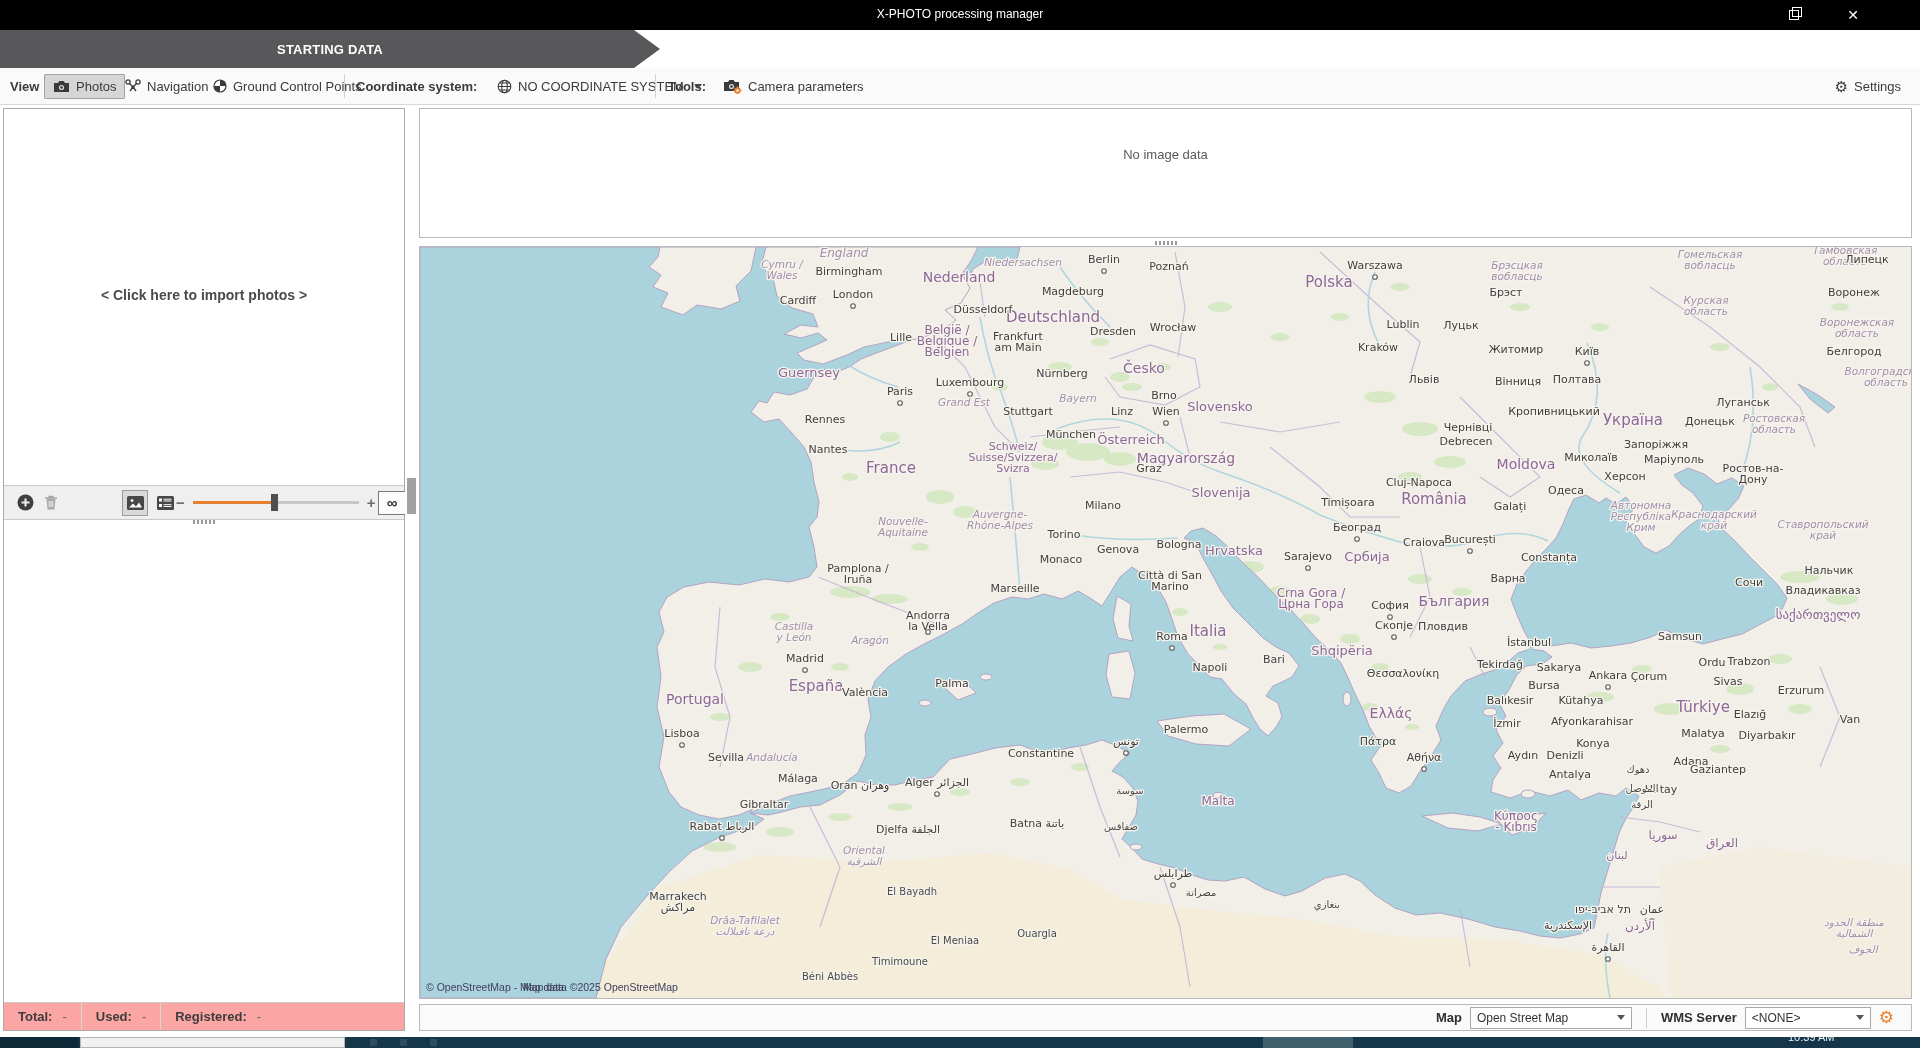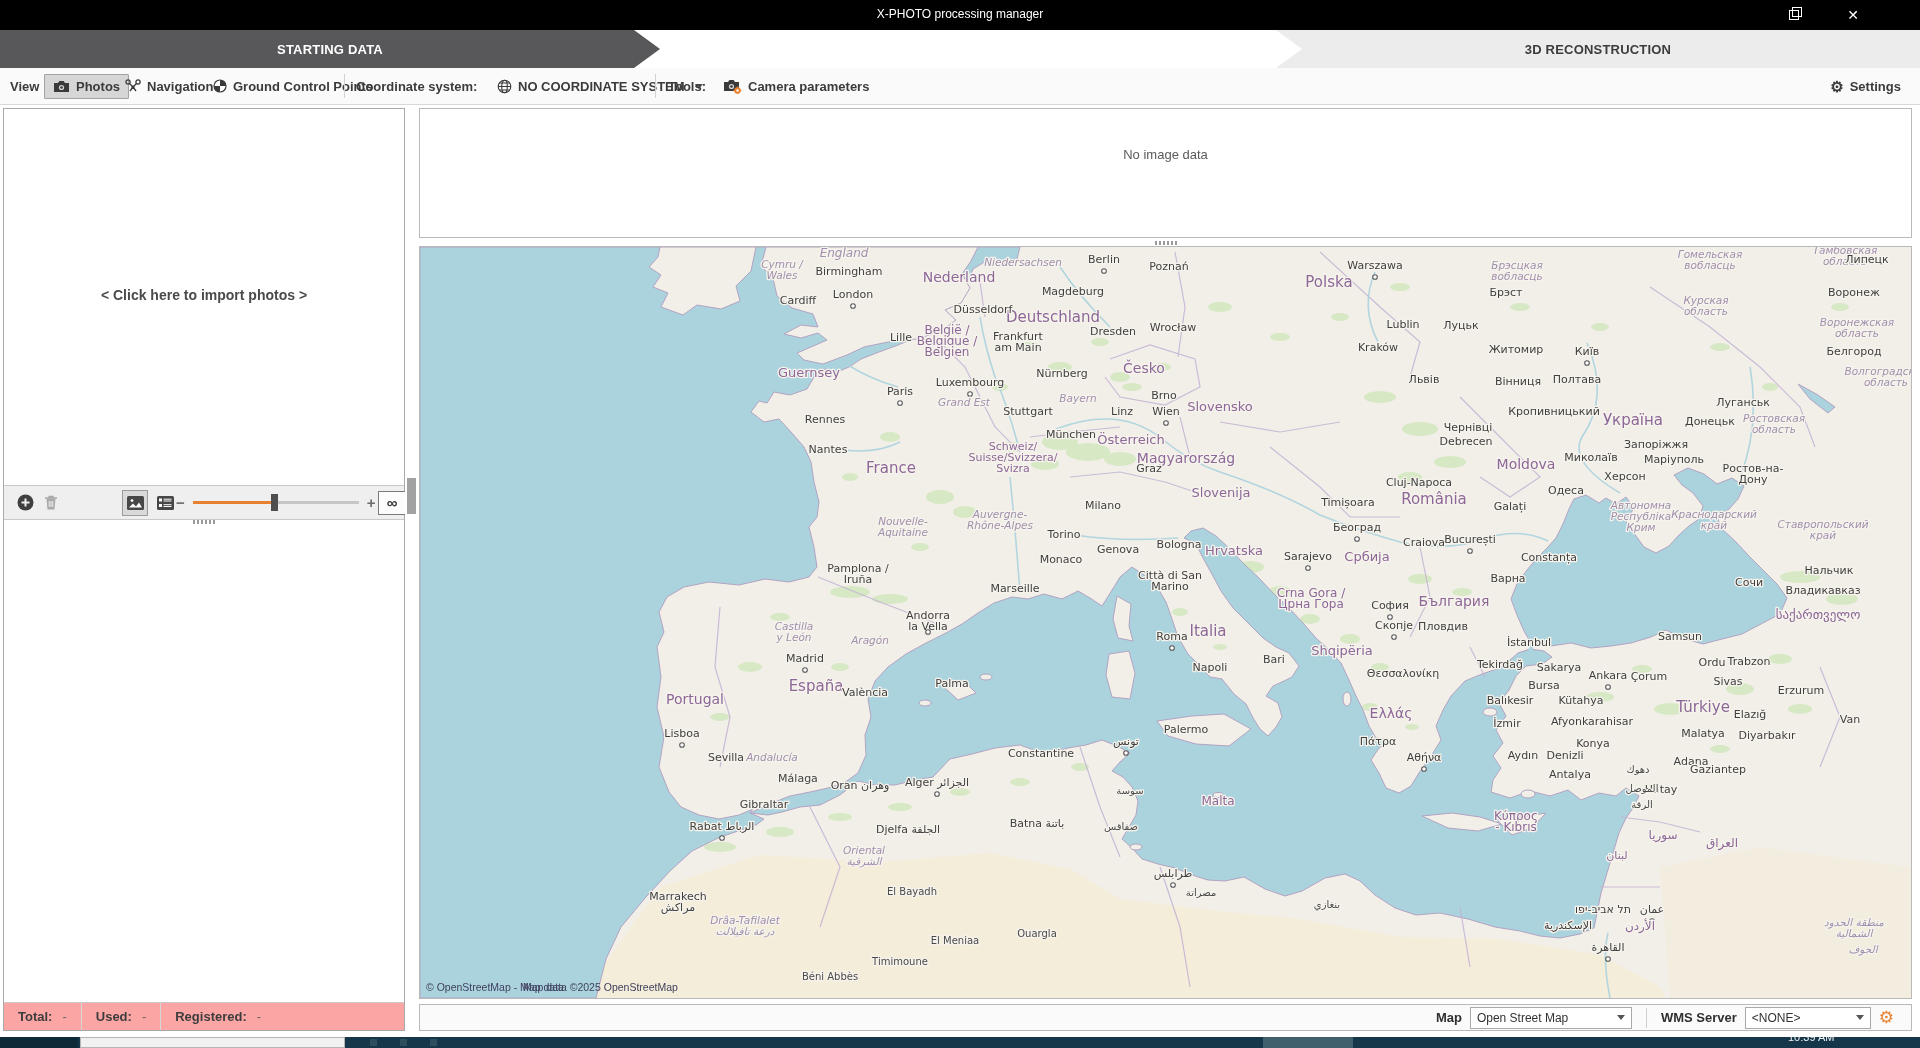--- a/index.html
+++ b/index.html
@@ -19,21 +19,21 @@
   .step1{left:0;width:660px;background:#58585a;
     clip-path:polygon(0 0,634px 0,660px 50%,634px 100%,0 100%);}
   .step2{left:638px;width:660px;background:#a7a9ab;
     clip-path:polygon(0 0,634px 0,660px 50%,634px 100%,0 100%,26px 50%);}
   .step3{left:1276px;width:644px;background:#ececed;color:#3c3c3e;
     clip-path:polygon(0 0,100% 0,100% 100%,0 100%,26px 50%);}
   
   #toolbar{position:absolute;left:0;top:68px;width:1920px;height:36px;background:#fafafa;border-bottom:1px solid #d8d8d8;font-size:13px;color:#3b3b3b;}
   .tb{position:absolute;top:0;height:36px;display:flex;align-items:center;gap:6px;white-space:nowrap;}
   .tb.bold{font-weight:bold;}
-  .tbtn{padding:4px 8px;border:1px solid transparent;border-radius:1px;display:flex;align-items:center;gap:6px;cursor:pointer;font-weight:bold;}
+  .tbtn{padding:4px 8px;border:1px solid transparent;border-radius:1px;display:flex;align-items:center;gap:6px;cursor:pointer;}
   .tbtn.sel{background:#d6d6d6;border-color:#a3a3a3;}
   .vsep{position:absolute;top:6px;height:24px;width:1px;background:#d2d2d2;}
   .caret{width:0;height:0;border-left:4px solid transparent;border-right:4px solid transparent;border-top:5px solid #555;display:inline-block;margin-left:4px;}
   .gear{font-size:15px;line-height:15px;}
   
   #left-panel{position:absolute;left:3px;top:108px;width:402px;height:923px;border:1px solid #a9a9a9;background:#fff;box-sizing:border-box;}
   #import-hint{position:absolute;left:0;right:0;top:178px;text-align:center;font-weight:bold;font-size:14px;color:#4a4a4a;cursor:pointer;}
   #photo-toolbar{position:absolute;left:0;right:0;top:376px;height:33px;background:#efefef;border-top:1px solid #c9c9c9;border-bottom:1px solid #c9c9c9;}
   .ptb{position:absolute;top:0;height:33px;display:flex;align-items:center;}
   .icon-btn{width:24px;height:24px;display:flex;align-items:center;justify-content:center;cursor:pointer;border:1px solid transparent;}
@@ -93,21 +93,20 @@
   <div class="title">X-PHOTO processing manager</div>
   <div class="winbtn" id="btn-restore">
     <span class="sq sq2"></span>
     <span class="sq"></span>
   </div>
   <div class="winbtn" id="btn-close">✕</div>
 </div>
 
 <div id="steps">
   <div class="step step1">STARTING DATA</div>
-  <div class="step step3">3D RECONSTRUCTION</div>
 </div>
 
 <div id="toolbar">
   <div class="tb bold" style="left:10px">View</div>
   <div class="tb" style="left:44px">
     <div class="tbtn sel">
       <svg class="ico" width="17" height="13" viewBox="0 0 17 13">
         <path d="M1 3h4l1.4-2h4.2L12 3h4v9H1z" fill="#3a3a3a"></path>
           <circle cx="8.5" cy="7.5" r="2.6" fill="#d6d6d6"></circle>
           <circle cx="8.5" cy="7.5" r="1.3" fill="#3a3a3a"></circle>

